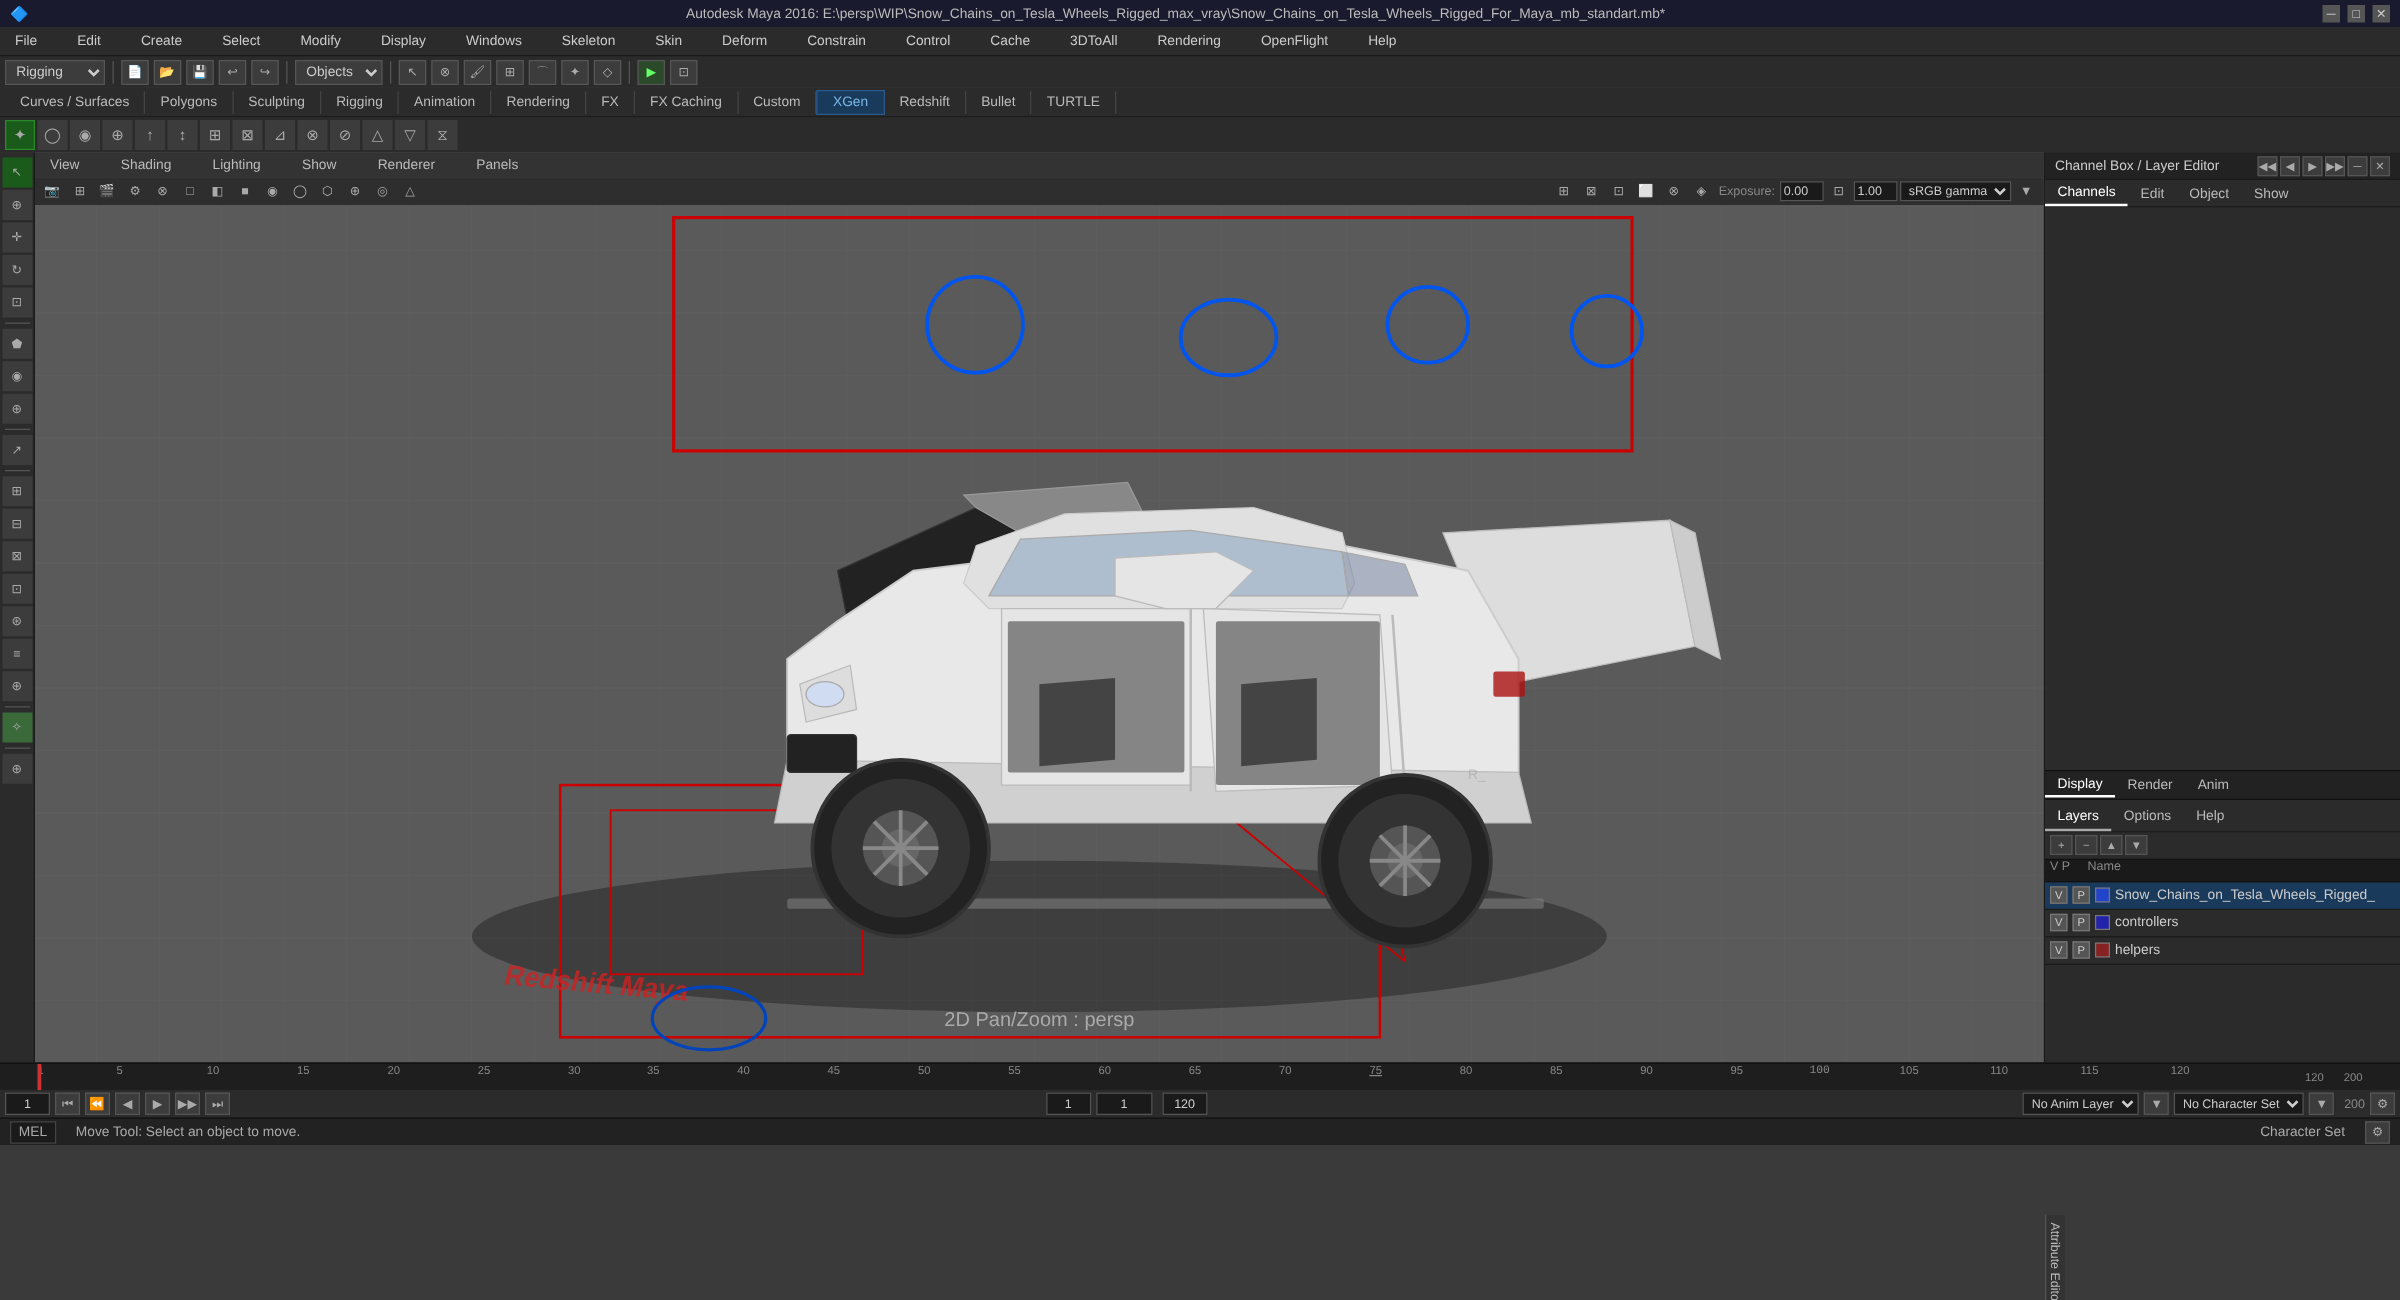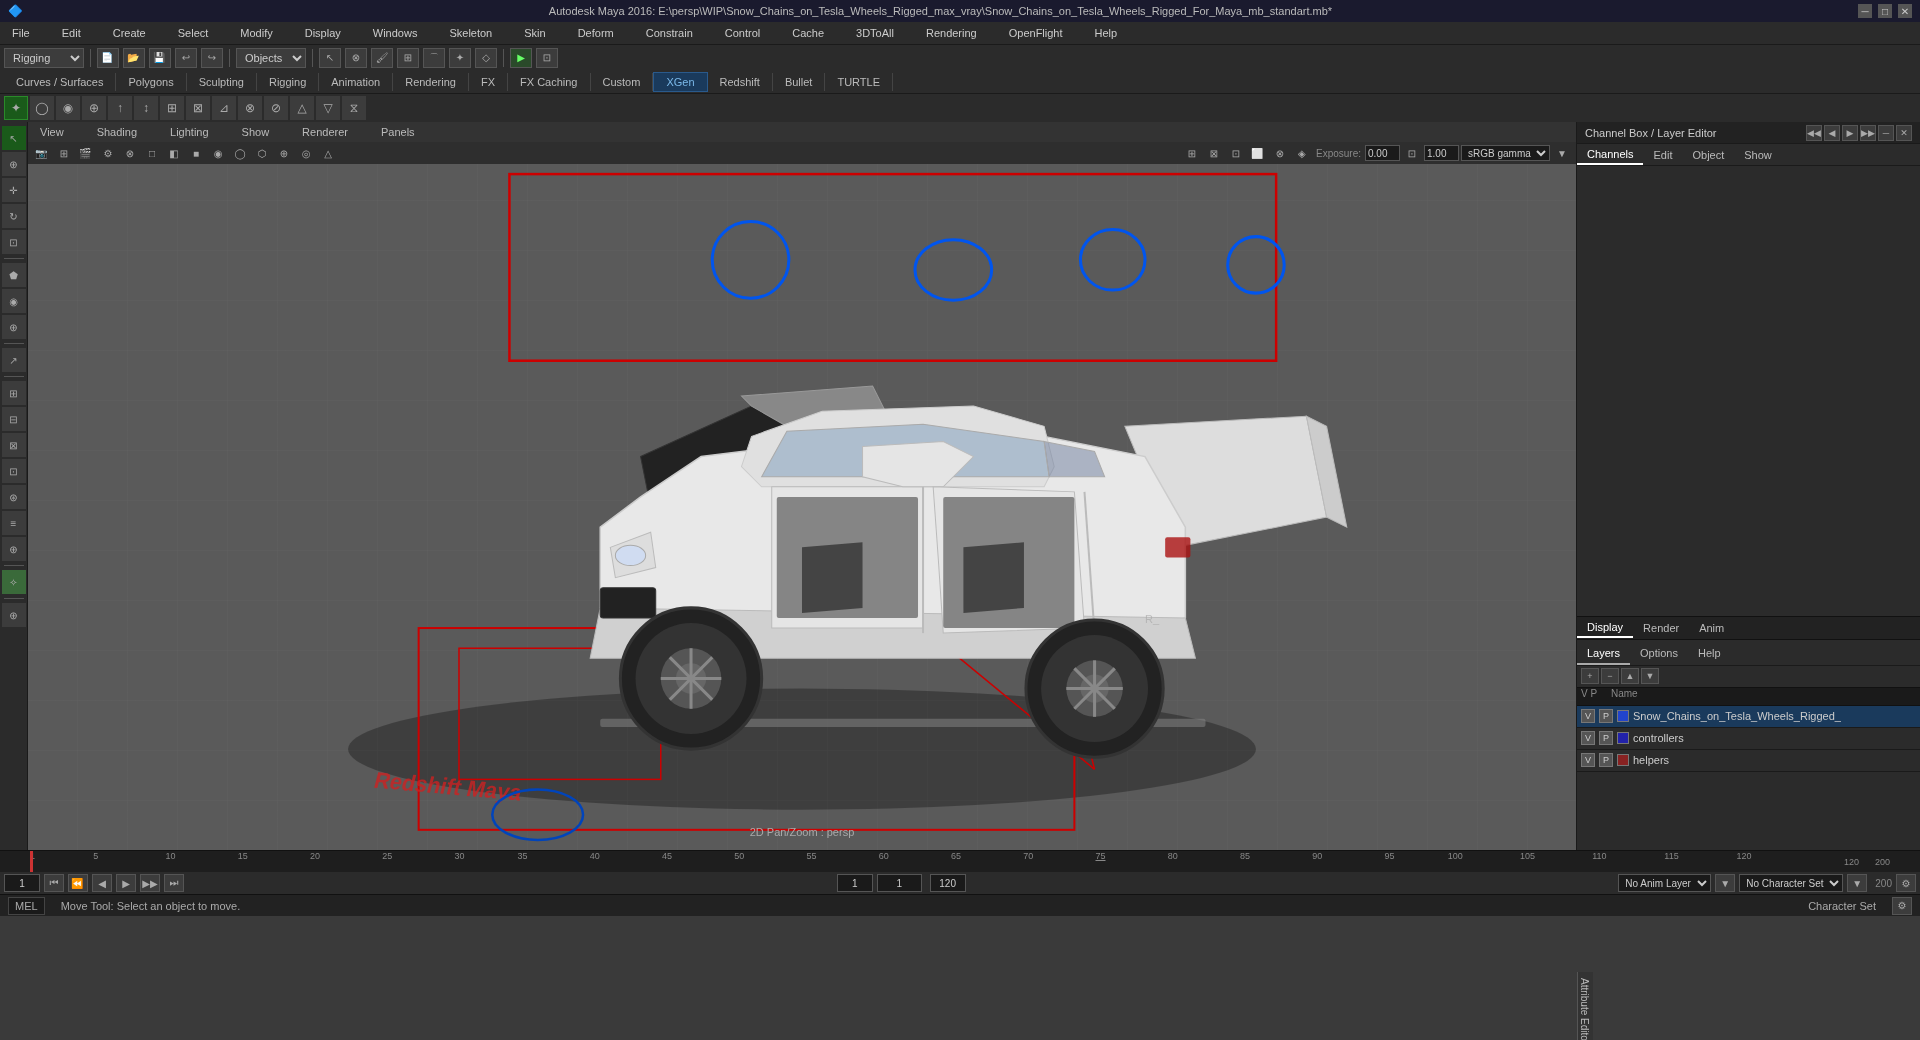--- a/index.html
+++ b/index.html
@@ -232,30 +232,30 @@
 
     
     #car-display {
       position: absolute;
       top: 0; left: 0; width: 100%; height: 100%;
     }
 
     
     #panzoom-label {
       position: absolute;
-      bottom: 12px;
+      bottom: 24px;
       left: 50%;
       transform: translateX(-50%);
       color: #aaa;
-      font-size: 11px;
+      font-size: 16px;
     }
 
     
     #right-panel {
-      width: 344px;
+      width: 285px;
       background: #2b2b2b;
       border-left: 1px solid #1a1a1a;
       display: flex;
       flex-direction: column;
     }
     #right-panel-header {
       height: 22px;
       background: #222;
       display: flex;
       align-items: center;
@@ -780,21 +780,21 @@
     <span style="position:absolute; left:39%; color:#888; font-size:9px;">50</span>
     <span style="position:absolute; left:43%; color:#888; font-size:9px;">55</span>
     <span style="position:absolute; left:47%; color:#888; font-size:9px;">60</span>
     <span style="position:absolute; left:51%; color:#888; font-size:9px;">65</span>
     <span style="position:absolute; left:55%; color:#888; font-size:9px;">70</span>
     <span style="position:absolute; left:59%; color:#888; font-size:9px;text-decoration:underline;">75</span>
     <span style="position:absolute; left:63%; color:#888; font-size:9px;">80</span>
     <span style="position:absolute; left:67%; color:#888; font-size:9px;">85</span>
     <span style="position:absolute; left:71%; color:#888; font-size:9px;">90</span>
     <span style="position:absolute; left:75%; color:#888; font-size:9px;">95</span>
-    <span style="position:absolute; left:78.5%; color:#888; font-size:9px;">100</span>
+    <span style="position:absolute; left:78.5%; color:#888; font-size:9px;font-family:Liberation Mono, monospace;">100</span>
     <span style="position:absolute; left:82.5%; color:#888; font-size:9px;">105</span>
     <span style="position:absolute; left:86.5%; color:#888; font-size:9px;">110</span>
     <span style="position:absolute; left:90.5%; color:#888; font-size:9px;">115</span>
     <span style="position:absolute; left:94.5%; color:#888; font-size:9px;">120</span>
 
     <div style="position:absolute; left:0%; top:0; bottom:0; width:3px; background:#cc3333;"></div>
   </div>
   <span style="color:#888; font-size:9px; margin-left:8px;">120</span>
   <span style="color:#888; font-size:9px; margin-left:16px;">200</span>
 </div>

